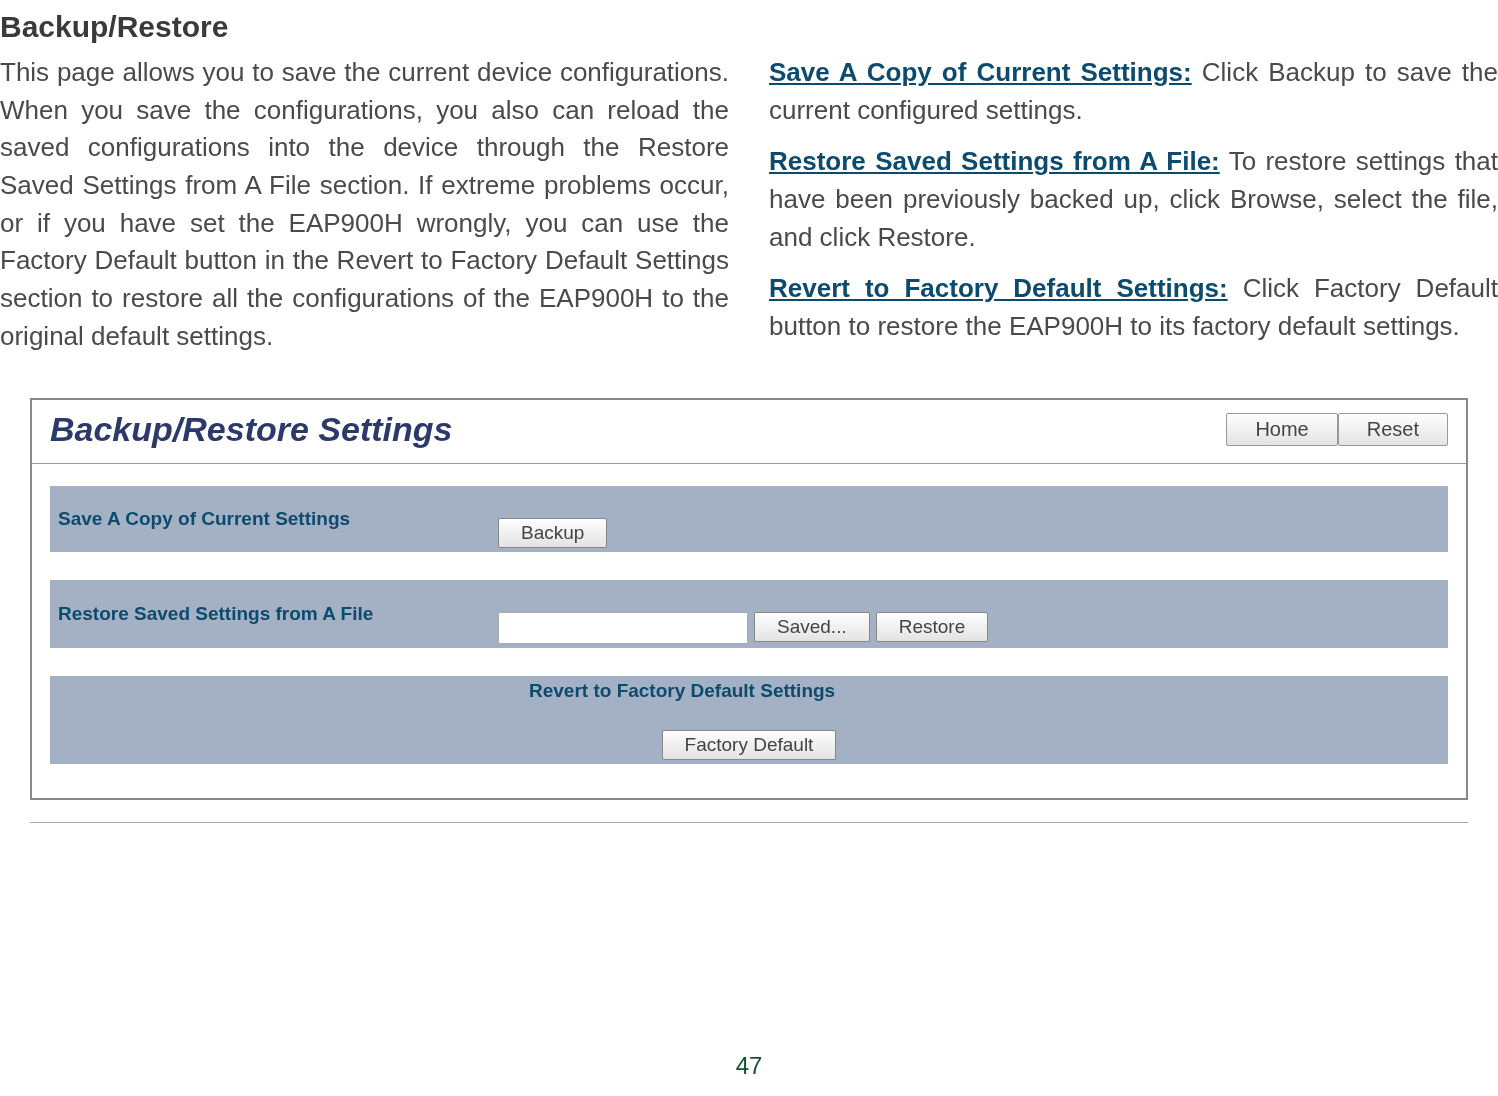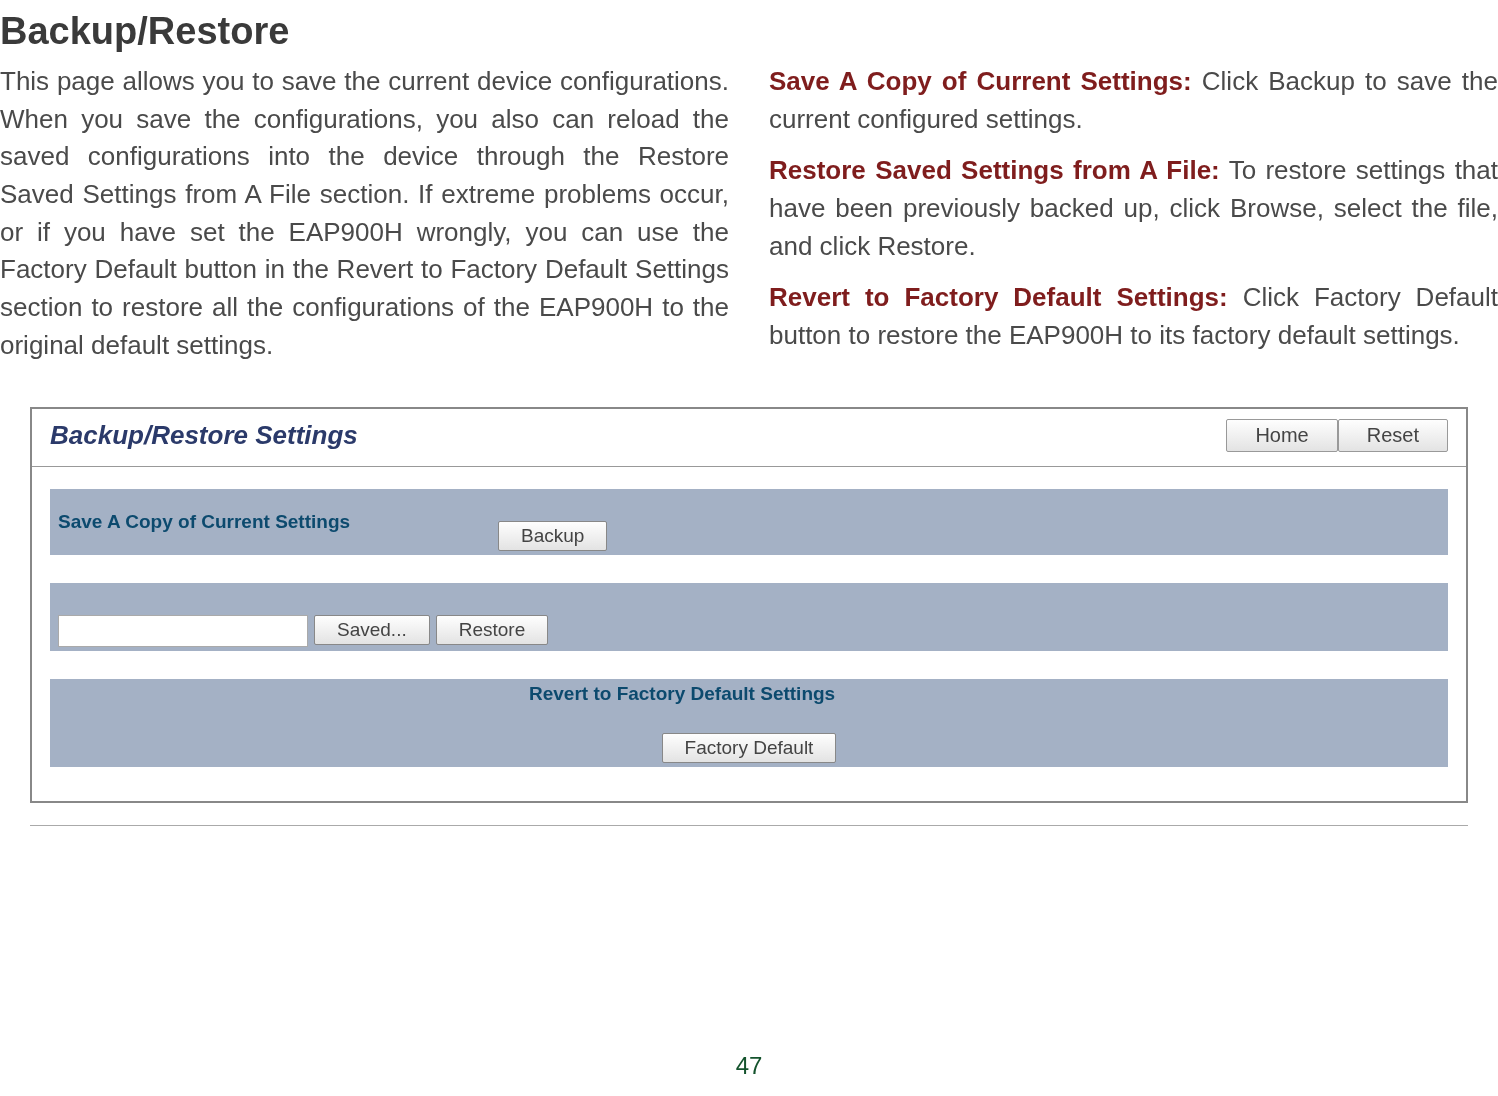--- a/index.html
+++ b/index.html
@@ -10,21 +10,21 @@
     body {
       width: 1498px;
       height: 1096px;
       background: #ffffff;
       font-family: Arial, Helvetica, sans-serif;
       color: #4a4a4a;
       padding: 0;
       position: relative;
     }
     .page-title {
-      font-size: 38px;
+      font-size: 30px;
       font-weight: bold;
       color: #3a3a3a;
       padding: 10px 0 10px 0;
       margin-left: 0;
     }
     .columns {
       display: flex;
       gap: 40px;
       padding: 0 0 20px 0;
     }
@@ -33,37 +33,38 @@
       font-size: 26px;
       line-height: 1.45;
       color: #4a4a4a;
       text-align: justify;
     }
     .col p {
       margin-bottom: 14px;
     }
     .col .bold-lead {
       font-weight: bold;
-      color: #7f1d1d;
+      color: #0c4a6e;
+      text-decoration: underline;
     }
     .screenshot-frame {
       border: 2px solid #888;
       margin: 8px 30px 0 30px;
       background: #fff;
       padding: 0;
     }
     .panel-header {
       display: flex;
       align-items: center;
       padding: 10px 18px 14px 18px;
       border-bottom: 1px solid #999;
     }
     .panel-header-title {
       font-family: Verdana, Arial, sans-serif;
-      font-size: 26px;
+      font-size: 34px;
       font-weight: bold;
       color: #2b3a6a;
       font-style: italic;
       flex: 1;
     }
     .header-buttons {
       display: flex;
     }
     .ui-btn {
       font-family: Verdana, Arial, sans-serif;
@@ -170,20 +171,21 @@
   <div class="settings-body">
 
     <div class="settings-row">
       <div class="row-label">Save A Copy of Current Settings</div>
       <div class="row-controls">
         <div class="small-btn">Backup</div>
       </div>
     </div>
 
     <div class="settings-row">
+      <div class="row-label">Restore Saved Settings from A File</div>
       <div class="row-controls">
         <span class="file-display"></span>
         <div class="small-btn">Saved...</div>
         <div class="small-btn">Restore</div>
       </div>
     </div>
 
     <div class="settings-row">
       <div class="row-label">Revert to Factory Default Settings</div>
       <div class="row-controls">

